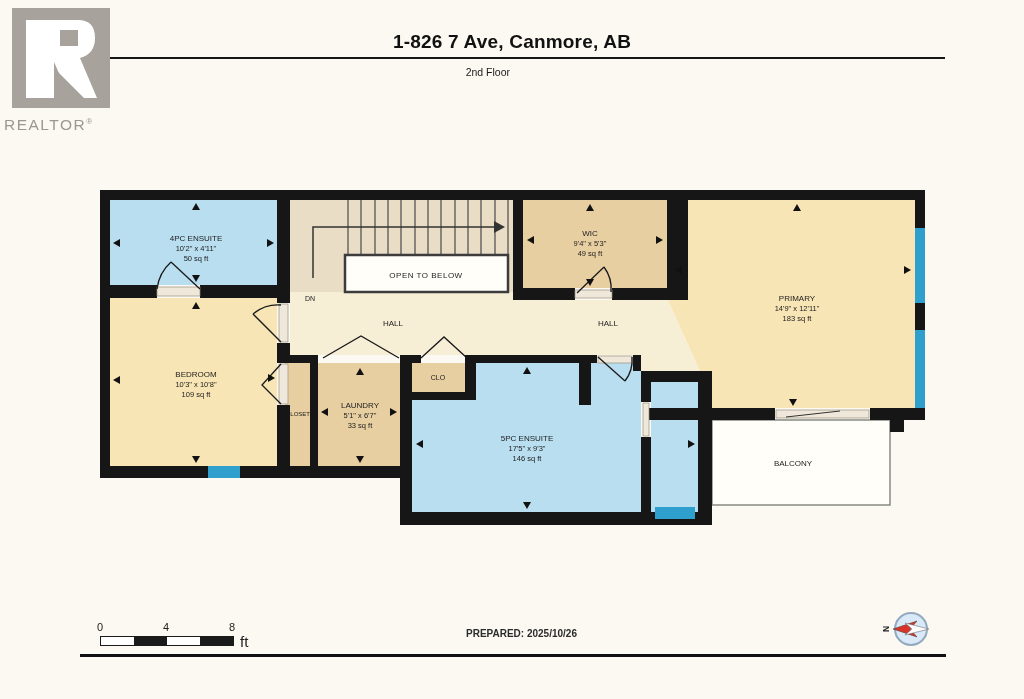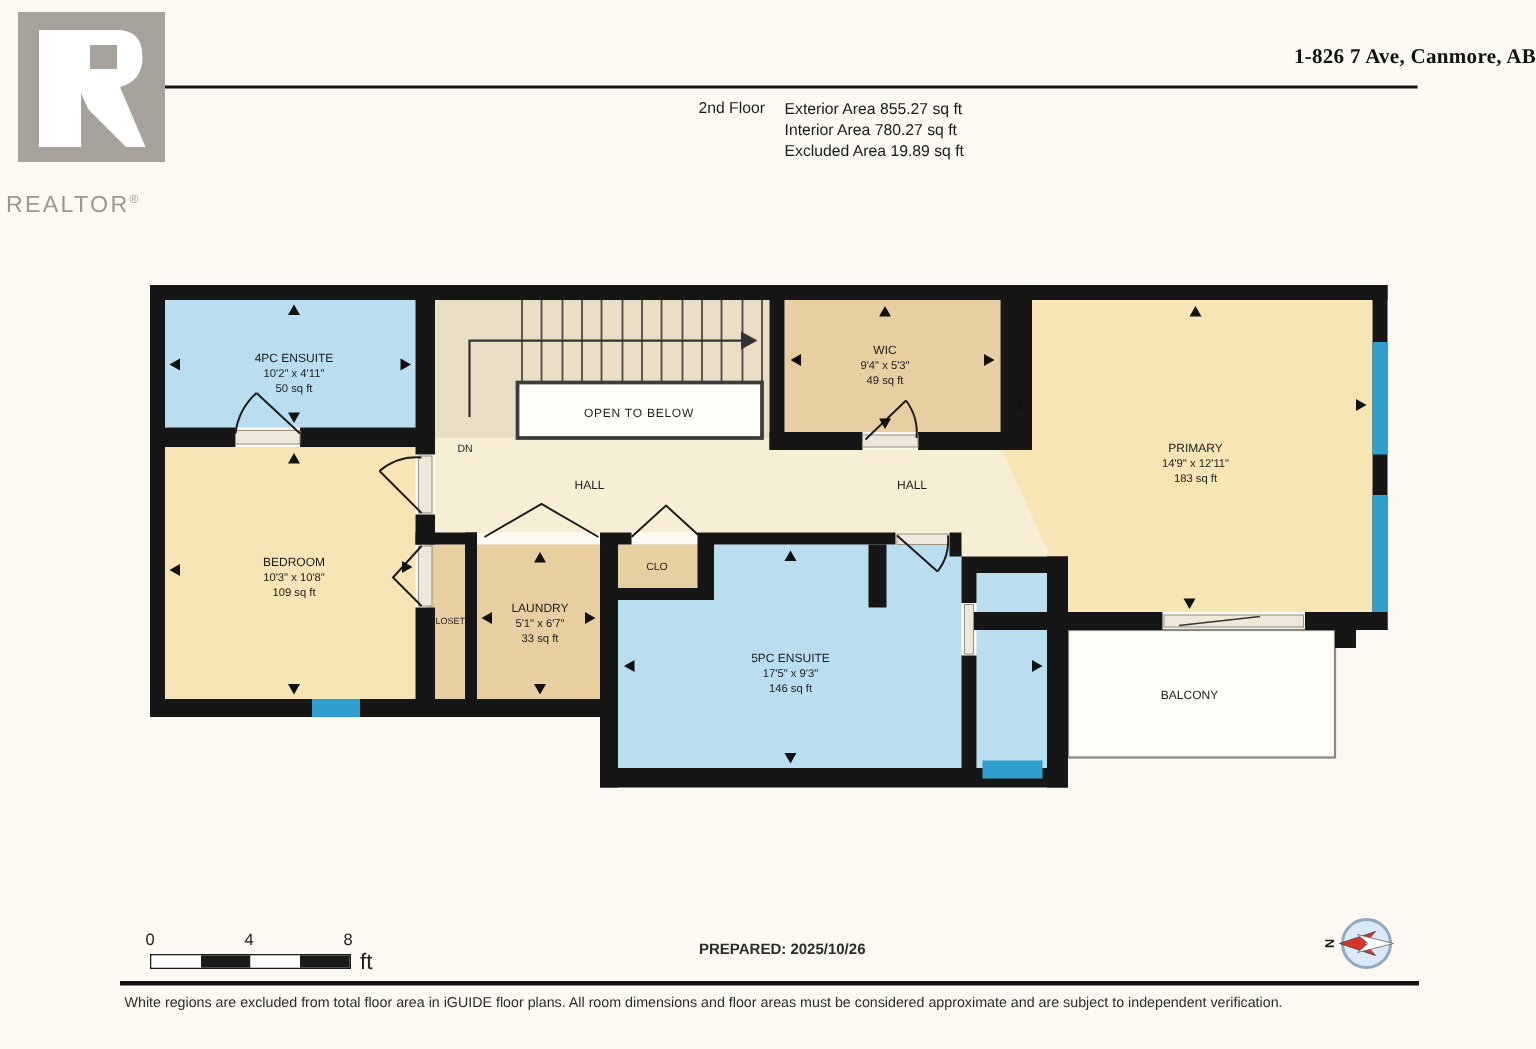--- a/index.html
+++ b/index.html
@@ -1,23 +1,23 @@
 <!DOCTYPE html>
 <html><head>
 <meta charset="utf-8">
 <style>
   html,body{margin:0;padding:0;}
   body{font-family:"Liberation Sans",sans-serif;}
   .page{position:relative;width:1024px;height:699px;background:#fbf9f1;overflow:hidden;}
   .abs{position:absolute;}
-  .title{left:0;right:0;top:31px;text-align:right;font-size:14px;font-weight:bold;color:#111;letter-spacing:.2px;font-family:Liberation Serif, serif;}
+  .title{left:0;right:0;top:31px;text-align:center;font-size:19px;font-weight:bold;color:#111;letter-spacing:.2px;}
   .hrule{left:82px;top:57px;width:863px;height:2px;background:#161616;}
   .floor-label{left:370px;width:140px;top:66px;text-align:right;font-size:10.5px;font-weight:normal;color:#1a1a1a;}
   .stats{left:523px;top:66px;font-size:10.5px;color:#1a1a1a;line-height:14px;}
-  .logo-word{left:4px;top:128px;font-size:15.5px;color:#9b9791;letter-spacing:1.5px;}
+  .logo-word{left:4px;top:116px;font-size:15.5px;color:#9b9791;letter-spacing:1.5px;}
   .logo-word sup{font-size:8px;}
   .scale-num{top:621px;font-size:11px;color:#222;transform:translateX(-50%);}
   .scale-bar{left:100px;top:636px;width:132px;height:8px;border:1px solid #1a1a1a;display:flex;}
   .scale-bar .seg{width:33px;height:8px;}
   .scale-unit{left:240px;top:633px;font-size:15px;color:#222;}
   .prepared{left:466px;top:628px;font-size:10px;font-weight:600;color:#2b2b2b;}
   .frule{left:80px;top:654px;width:866px;height:3px;background:#111;}
   .disclaimer{left:83px;top:663px;width:880px;font-size:9.5px;color:#2b2b2b;}
   svg text{font-family:"Liberation Sans",sans-serif;fill:#1c1c1c;}
   .room-name{font-size:8px;}
@@ -25,25 +25,20 @@
   .small-label{font-size:8px;}
 </style>
 </head>
 <body>
 
 <div class="page">
 
   <div class="abs title">1-826 7 Ave, Canmore, AB</div>
   <div class="abs hrule"></div>
   <div class="abs floor-label">2nd Floor</div>
-  <div class="abs stats">
-    <div>Exterior Area 855.27 sq ft</div>
-    <div>Interior Area 780.27 sq ft</div>
-    <div>Excluded Area 19.89 sq ft</div>
-  </div>
   <div class="abs logo-word"><span>REALTOR</span><sup>®</sup></div>
 
   <svg class="abs" style="left:0;top:0" width="1024" height="699" viewBox="0 0 1024 699">
 
     <g>
       <rect x="12" y="8" width="98" height="100" fill="#a7a39c"></rect>
       <rect x="26" y="20" width="28" height="78" fill="#fff"></rect>
       <path d="M54 20 H78 Q95 20 95 38 Q95 54 80 58 L97 98 H70 L54 62 Z" fill="#fff"></path>
       <rect x="60" y="30" width="18" height="16" fill="#a7a39c"></rect>
       <path d="M56 98 L84 98 L56 70 Z" fill="#a7a39c"></path>
@@ -229,15 +224,14 @@
     <div class="seg" style="background:#fff"></div>
     <div class="seg" style="background:#1a1a1a"></div>
     <div class="seg" style="background:#fff"></div>
     <div class="seg" style="background:#1a1a1a"></div>
   </div>
   <div class="abs scale-unit">ft</div>
 
   <div class="abs prepared">PREPARED: 2025/10/26</div>
 
   <div class="abs frule"></div>
-  <div class="abs disclaimer">White regions are excluded from total floor area in iGUIDE floor plans. All room dimensions and floor areas must be considered approximate and are subject to independent verification.</div>
 
 </div>
 
 </body></html>

